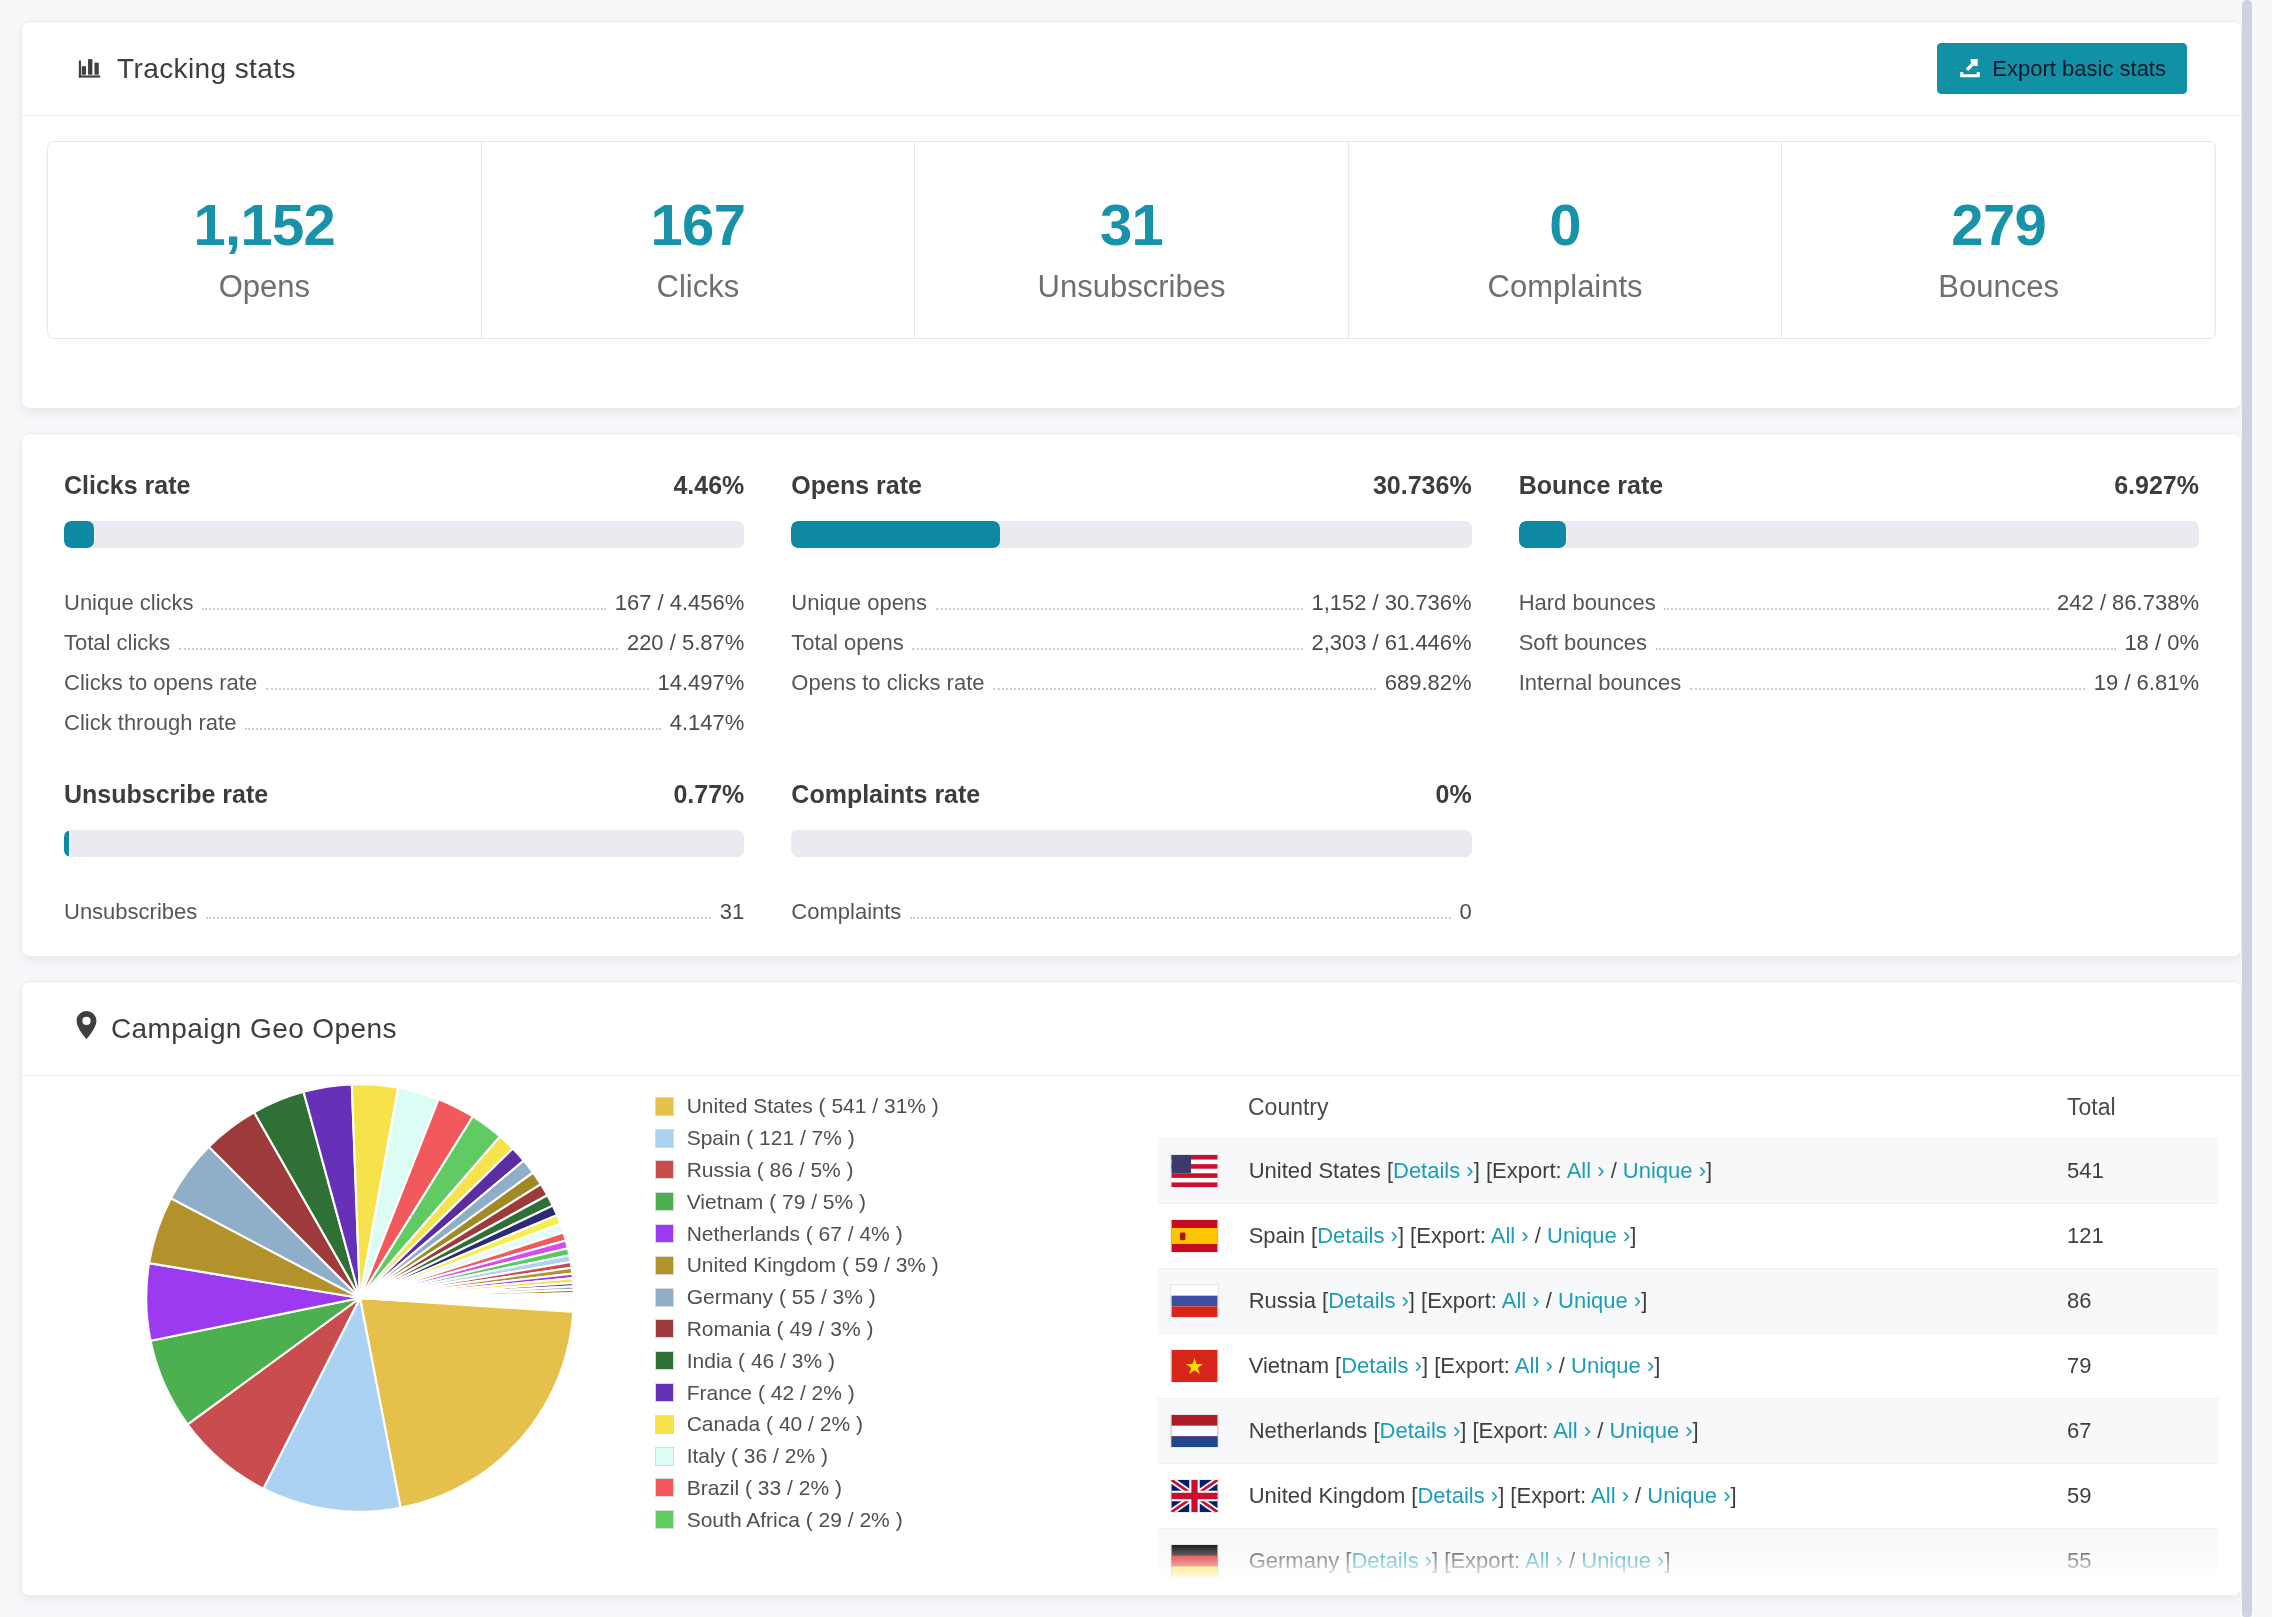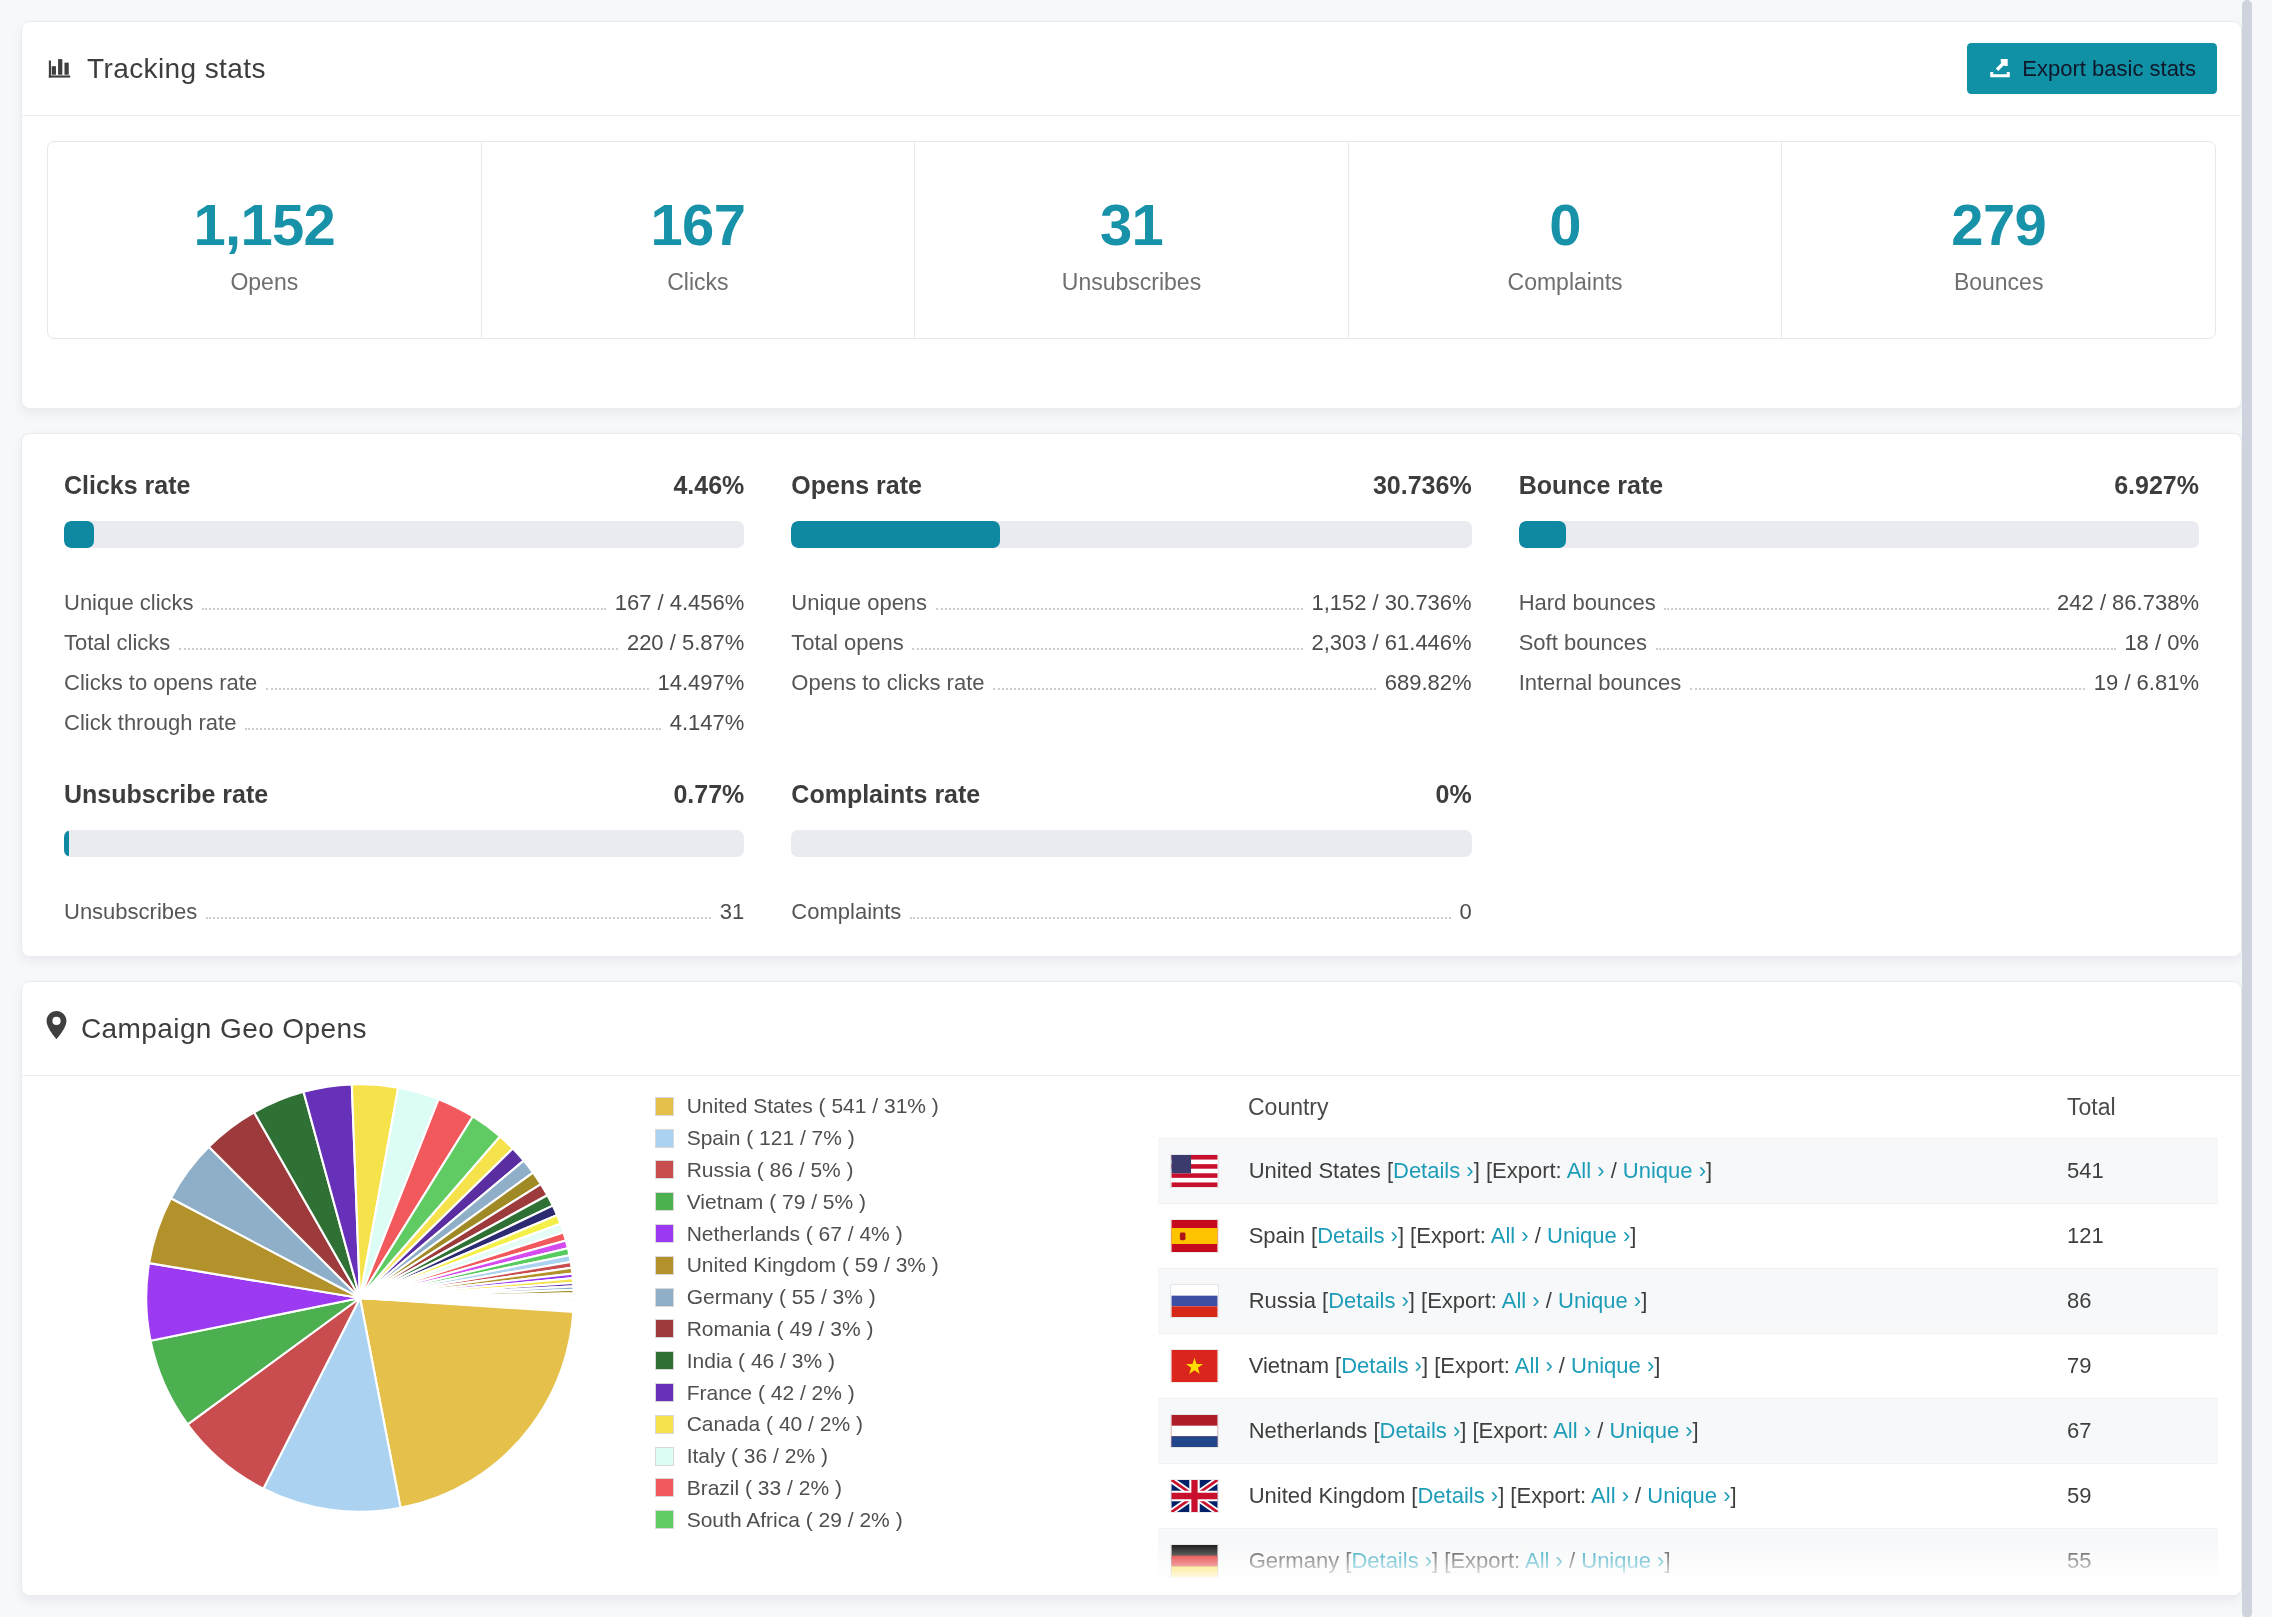--- a/index.html
+++ b/index.html
@@ -14,21 +14,21 @@
     position:absolute; left:21px; width:2221px;
     background:#fff; border:0.7px solid #e9ebef; border-radius:8.5px;
     box-shadow:0 4.2px 10px rgba(120,130,150,.10);
   }
   #card-tracking { top:21px;  height:388px; }
   #card-rates    { top:433px; height:524px; }
   #card-geo      { top:981px; height:615px; overflow:hidden; }
 
   .card-header {
     display:flex; justify-content:space-between; align-items:center;
-    padding:28px 24px; border-bottom:1.4px solid #ededed; height:94px;
+    padding:28px 54px; border-bottom:1.4px solid #ededed; height:94px;
   }
   .card-title { display:flex; align-items:center; gap:14px;
     font-size:28px; color:#3d3d3d; letter-spacing:0.4px; }
   .card-title svg { flex:0 0 auto; }
 
   .export-btn {
     display:flex; align-items:center; gap:10px;
     background:#1191a6; color:#0f172a; border:none; border-radius:4.2px;
     height:51px; padding:0 21px; font-size:22px; cursor:pointer;
     font-family:"Liberation Sans", sans-serif;
@@ -36,21 +36,21 @@
 
   
   .stats-row {
     margin:25px; display:flex;
     border:1.4px solid #e6e8ec; border-radius:7px; height:198px;
     background:#fff;
   }
   .stat-box { flex:1; text-align:center; padding-top:49px; border-right:1.4px solid #e6e8ec; }
   .stat-box:last-child { border-right:none; }
   .stat-num { font-size:58px; font-weight:700; color:#1792a8; letter-spacing:-0.7px; }
-  .stat-label { font-size:23px; color:#6f6f6f; margin-top:11.3px; }
+  .stat-label { font-size:31px; color:#6f6f6f; margin-top:11.3px; }
 
   
   #rates-grid {
     padding:37px 42px; display:grid;
     grid-template-columns:repeat(3,1fr); column-gap:47px; row-gap:44px;
   }
   .panel-head { display:flex; justify-content:space-between; align-items:baseline;
     font-size:25px; font-weight:700; color:#3d3d3d; margin-bottom:21px; }
   .bar { height:27px; background:#e9ebf0; border-radius:7px; overflow:hidden; }
   .bar-fill { height:100%; background:#0f88a1; border-radius:7px; }

